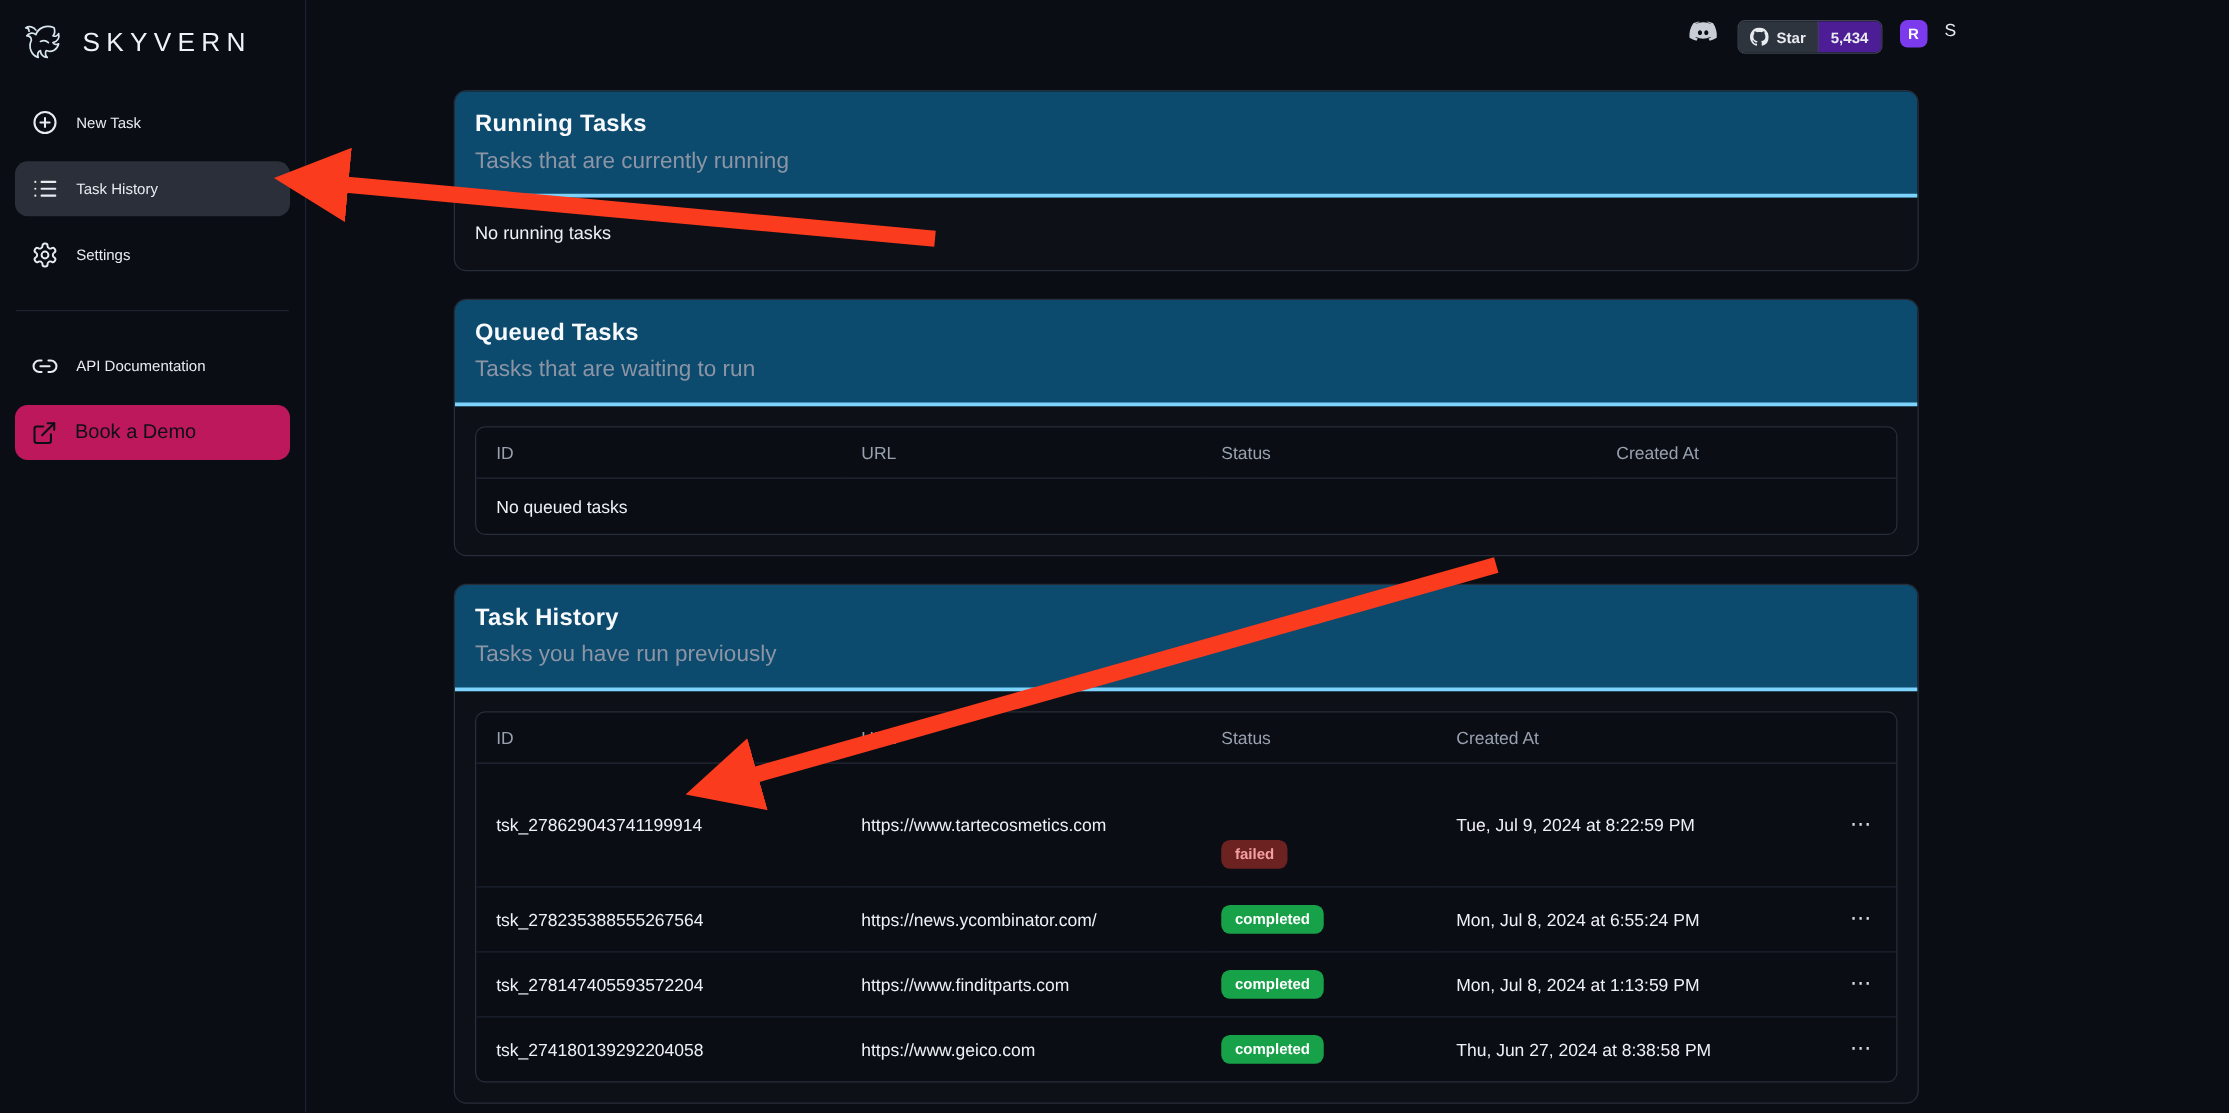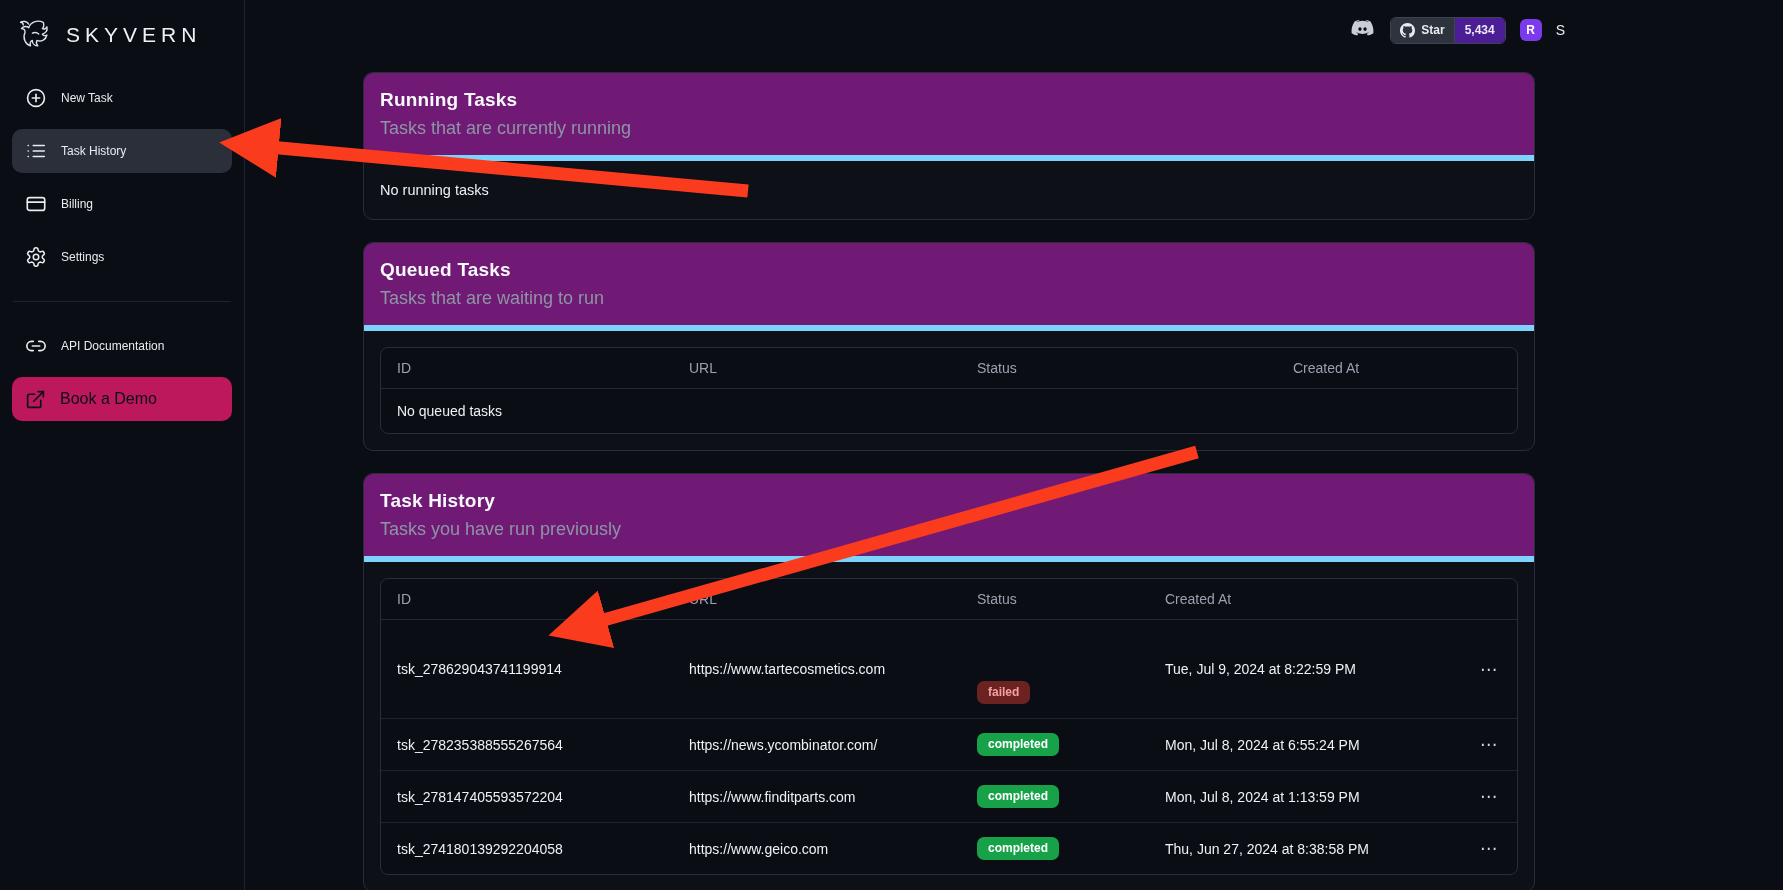--- a/index.html
+++ b/index.html
@@ -29,42 +29,42 @@
     display: flex; align-items: center; gap: 14px; height: 44px; padding: 0 13px;
     border-radius: 10px; font-size: 16px; background: #be185d; color: #0c0f16;
     font-weight: 400; cursor: pointer;
   }
   .icon { display: inline-flex; flex: 0 0 auto; align-items: center; justify-content: center; }
   .icon svg { display: block; }
 
   
   .topbar-right {
     position: absolute; top: 16px; right: 218px; height: 28px;
-    display: flex; align-items: center; gap: 14px; z-index: 5;
+    display: flex; align-items: flex-start; gap: 14px; z-index: 5;
   }
   .discord-btn { background: none; border: none; cursor: pointer; display: flex; }
   .gh-btn {
     display: flex; align-items: stretch; height: 27px; border: 1px solid #3d4450;
     border-radius: 6px; overflow: hidden; font-size: 12px; font-weight: 700;
     color: #e8ebf0; cursor: pointer; background: none; padding: 0;
     font-family: "Liberation Sans", "DejaVu Sans", sans-serif;
   }
   .gh-left { display: flex; align-items: center; gap: 6px; padding: 0 9px; background: #2e343d; }
   .gh-right { display: flex; align-items: center; padding: 0 10px; background: #4c1d95; border-left: 1px solid #3d4450; }
   .avatar {
     width: 22px; height: 22px; border-radius: 6px; background: #7c3aed; color: #fff;
     font-size: 12px; font-weight: 700; display: flex; align-items: center; justify-content: center;
     cursor: pointer;
   }
   .cutoff-text { font-size: 14px; color: #e8ebf0; }
 
   
   .content { position: absolute; left: 363px; top: 72px; width: 1172px; display: flex; flex-direction: column; gap: 22px; }
   .card { background: #0d1017; border: 1px solid #272d39; border-radius: 10px; overflow: hidden; }
-  .card-header { padding: 16px; background: #701a75; border-bottom: 6px solid #7dd3fc; }
+  .card-header { padding: 16px; background: #0c4a6e; border-bottom: 3px solid #7dd3fc; }
   .card-title { font-size: 19px; font-weight: 700; color: #f7f9fc; letter-spacing: .2px; }
   .card-sub { font-size: 18px; color: #8d95a5; margin-top: 7px; }
   .card-body { padding: 16px; }
   .empty-simple { padding: 21px 16px; font-size: 14.5px; color: #eef1f5; }
 
   .table-box { border: 1px solid #272d39; border-radius: 8px; overflow: hidden; background: #0a0d13; }
   table { width: 100%; border-collapse: collapse; font-size: 14px; }
   thead th {
     text-align: left; font-weight: 400; color: #99a1b0; padding: 12px 16px;
     border-bottom: 1px solid #232937; font-size: 14px;
@@ -123,29 +123,20 @@
             <line x1="9" y1="12" x2="21" y2="12"></line>
             <line x1="9" y1="18" x2="21" y2="18"></line>
           <line x1="3.5" y1="6" x2="3.6" y2="6"></line>
             <line x1="3.5" y1="12" x2="3.6" y2="12"></line>
             <line x1="3.5" y1="18" x2="3.6" y2="18"></line>
         </svg>
       </span>
       <span>Task History</span>
     </div>
 
-    <div class="nav-item">
-      <span class="icon">
-        <svg width="22" height="22" viewBox="0 0 24 24" fill="none" stroke="#e8ebf0" stroke-width="1.8" stroke-linecap="round">
-          <rect x="2.5" y="5" width="19" height="14" rx="2.5"></rect>
-            <line x1="2.5" y1="10" x2="21.5" y2="10"></line>
-        </svg>
-      </span>
-      <span>Billing</span>
-    </div>
 
     <div class="nav-item">
       <span class="icon">
         <svg width="22" height="22" viewBox="0 0 24 24" fill="none" stroke="#e8ebf0" stroke-width="1.7" stroke-linecap="round" stroke-linejoin="round">
           <path d="M12.22 2h-.44a2 2 0 0 0-2 2v.18a2 2 0 0 1-1 1.73l-.43.25a2 2 0 0 1-2 0l-.15-.08a2 2 0 0 0-2.73.73l-.22.38a2 2 0 0 0 .73 2.73l.15.1a2 2 0 0 1 1 1.72v.51a2 2 0 0 1-1 1.74l-.15.09a2 2 0 0 0-.73 2.73l.22.38a2 2 0 0 0 2.73.73l.15-.08a2 2 0 0 1 2 0l.43.25a2 2 0 0 1 1 1.73V20a2 2 0 0 0 2 2h.44a2 2 0 0 0 2-2v-.18a2 2 0 0 1 1-1.73l.43-.25a2 2 0 0 1 2 0l.15.08a2 2 0 0 0 2.73-.73l.22-.39a2 2 0 0 0-.73-2.73l-.15-.08a2 2 0 0 1-1-1.74v-.5a2 2 0 0 1 1-1.74l.15-.09a2 2 0 0 0 .73-2.73l-.22-.38a2 2 0 0 0-2.73-.73l-.15.08a2 2 0 0 1-2 0l-.43-.25a2 2 0 0 1-1-1.73V4a2 2 0 0 0-2-2z"></path>
           <circle cx="12" cy="12" r="3"></circle>
         </svg>
       </span>
       <span>Settings</span>
     </div>

